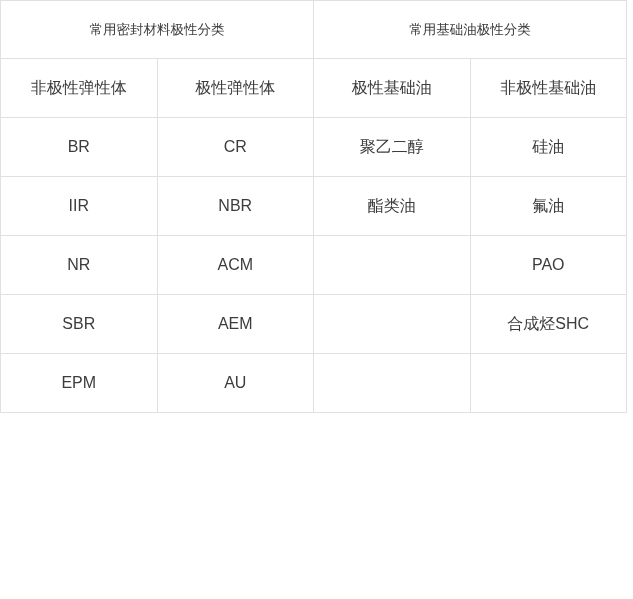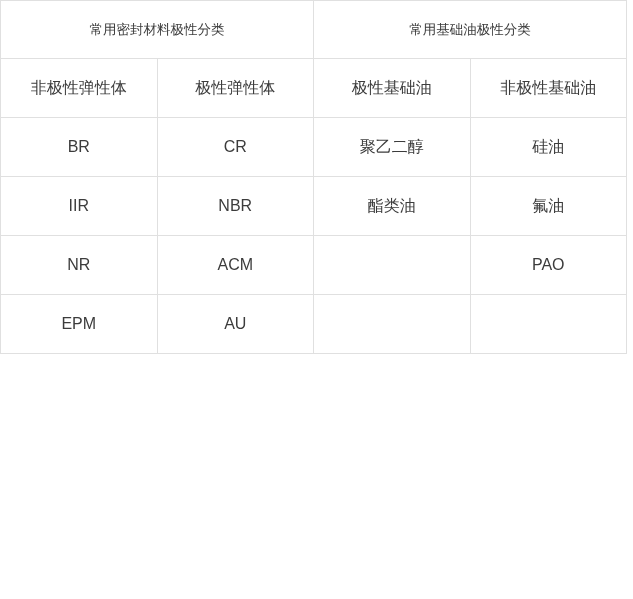--- a/index.html
+++ b/index.html
@@ -78,20 +78,26 @@
         <td>酯类油</td>
         <td>氟油</td>
       </tr>
       <tr>
         <td>NR</td>
         <td>ACM</td>
         <td class="empty-cell"></td>
         <td>PAO</td>
       </tr>
       <tr>
+        <td>SBR</td>
+        <td>AEM</td>
+        <td class="empty-cell"></td>
+        <td>合成烃SHC</td>
+      </tr>
+      <tr>
         <td>EPM</td>
         <td>AU</td>
         <td class="empty-cell"></td>
         <td class="empty-cell"></td>
       </tr>
     </tbody>
   </table>
 </div>
 
 </body></html>

